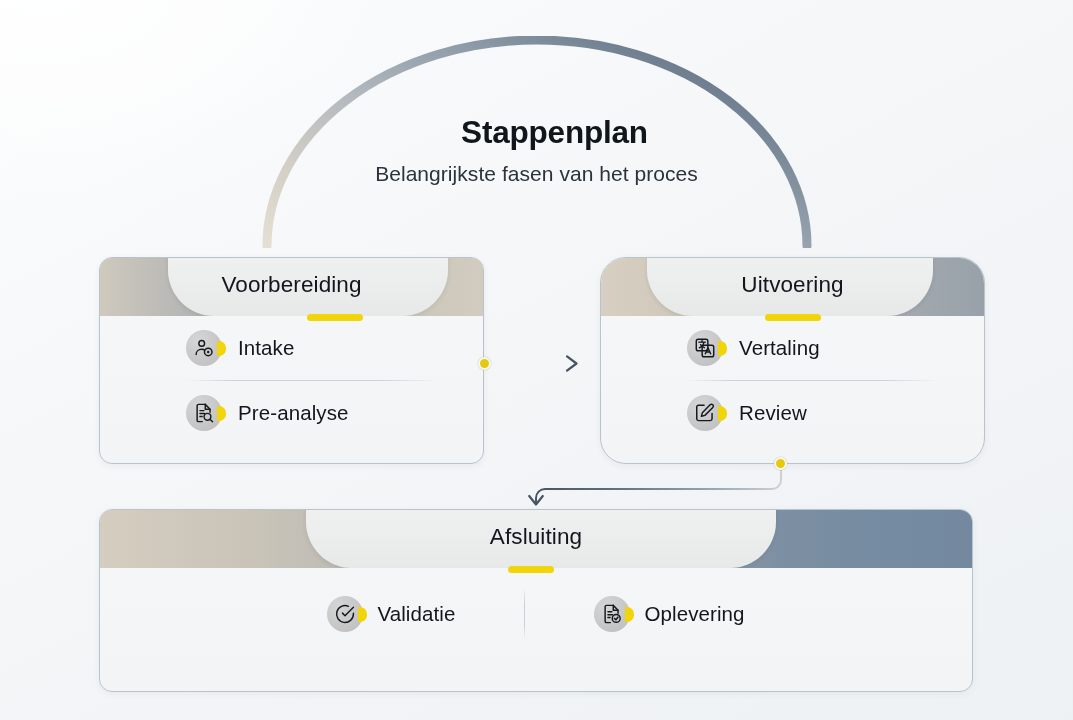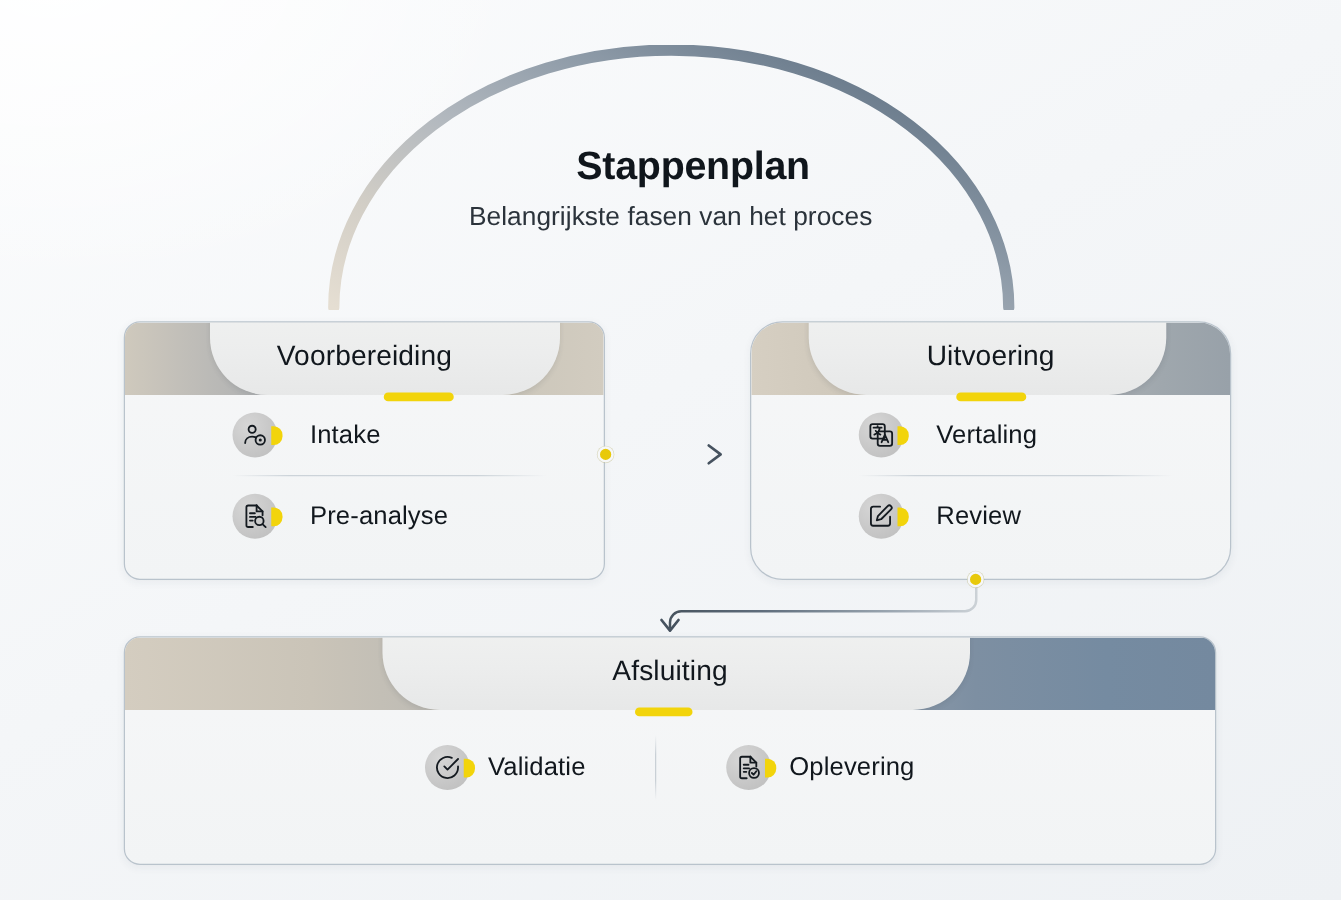--- a/index.html
+++ b/index.html
@@ -132,21 +132,21 @@
     background: #f2d40b;
     z-index: 6;
   }
 
   
   .card-body { position: relative; }
 
   .row {
     display: flex;
     align-items: center;
-    gap: 26px;
+    gap: 16px;
     padding: 0 0 0 86px;
     height: 58px;
   }
   .row-divider {
     height: 1px;
     margin: 0 46px 0 86px;
     background: linear-gradient(90deg, rgba(196,203,210,0) 0%, #ccd3d9 18%, #ccd3d9 78%, rgba(196,203,210,0) 100%);
   }
 
   .ic {
@@ -188,21 +188,21 @@
     color: #11171d;
     letter-spacing: 0.1px;
   }
 
   
   .row-inline-wrap {
     display: flex;
     align-items: center;
     justify-content: center;
     height: 92px;
-    gap: 0;
+    gap: 13px;
   }
   .row-inline {
     display: flex;
     align-items: center;
     gap: 14px;
   }
   .vdiv {
     width: 1px;
     height: 52px;
     margin: 0 56px;

